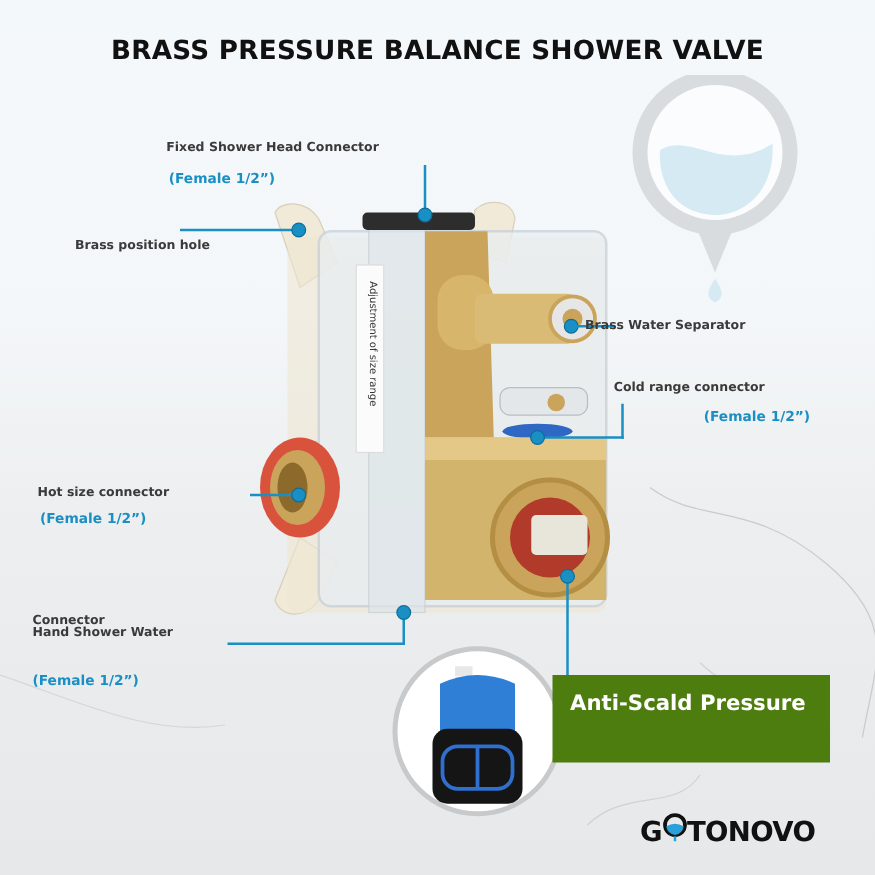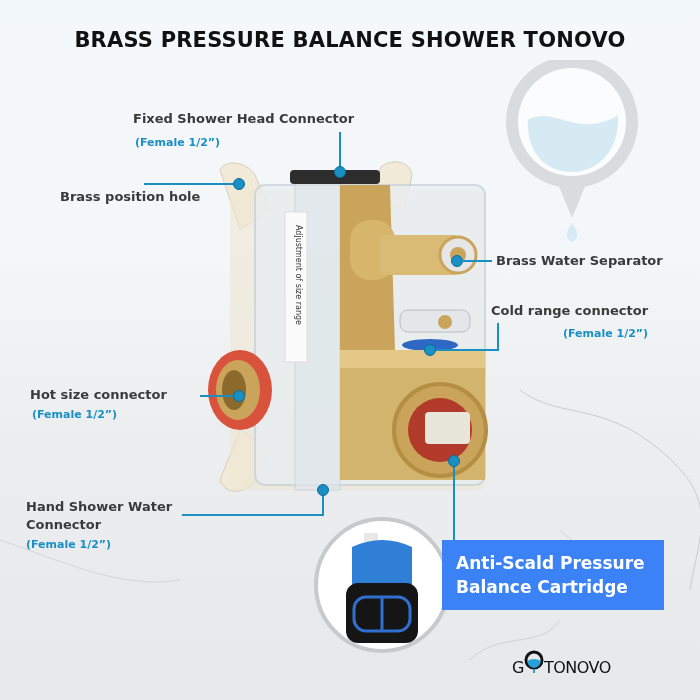--- a/index.html
+++ b/index.html
@@ -2,43 +2,43 @@
 <html><head>
 <meta charset="utf-8">
 <style>
   html,body{margin:0;padding:0;}
   body{width:700px;height:700px;overflow:hidden;position:relative;
     font-family:"DejaVu Sans","Liberation Sans",sans-serif;
     background:linear-gradient(180deg,#f3f8fb 0%,#f4f7f9 35%,#eceeef 60%,#e7e8e9 100%);}
   .marble{position:absolute;left:0;top:330px;width:700px;height:370px;pointer-events:none;}
   .title{position:absolute;left:0;top:28px;width:700px;text-align:center;font-weight:bold;
     font-size:21px;letter-spacing:0.2px;color:#111;}
-  .label{position:absolute;font-weight:bold;font-size:13px;color:#3a3a3a;white-space:nowrap;line-height:18px;}
+  .label{position:absolute;font-weight:bold;font-size:10px;color:#3a3a3a;white-space:nowrap;line-height:18px;}
   .spec{position:absolute;font-weight:bold;font-size:11px;color:#1a8fc4;white-space:nowrap;line-height:18px;}
   .line{position:absolute;background:#1a8fc4;}
   .dot{position:absolute;width:10px;height:10px;border-radius:50%;background:#1a8fc4;border:1px solid #0c6e9c;}
-  .callout-box{position:absolute;left:442px;top:540px;width:222px;height:70px;background:#3b82f6;
+  .callout-box{position:absolute;left:442px;top:540px;width:222px;height:70px;background:#4d7c0f;
     color:#fff;font-weight:bold;font-size:17px;line-height:24px;padding:11px 0 0 14px;box-sizing:border-box;}
   .callout-box div{white-space:nowrap;}
-  .logo{position:absolute;left:512px;top:650px;font-family:"DejaVu Sans",sans-serif;font-weight:normal;
-    font-size:16px;letter-spacing:-0.5px;color:#111;}
+  .logo{position:absolute;left:512px;top:650px;font-family:"DejaVu Sans",sans-serif;font-weight:bold;
+    font-size:22px;letter-spacing:-0.5px;color:#111;}
   .logo .o{display:inline-block;position:relative;}
   svg{position:absolute;}
 </style>
 </head>
 <body>
 
 <svg class="marble" viewBox="0 0 700 370" width="700" height="370">
   <path d="M520 60 C560 90 600 70 660 120 S700 200 690 260" stroke="#c9cbcd" stroke-width="1" fill="none"></path>
   <path d="M560 200 C590 230 620 220 640 260" stroke="#d2d4d5" stroke-width="1" fill="none"></path>
   <path d="M0 210 C60 230 120 260 180 250" stroke="#d4d6d7" stroke-width="1" fill="none"></path>
   <path d="M470 330 C500 300 540 320 560 290" stroke="#cfd1d2" stroke-width="1" fill="none"></path>
 </svg>
 
-<div class="title">BRASS PRESSURE BALANCE SHOWER TONOVO</div>
+<div class="title">BRASS PRESSURE BALANCE SHOWER VALVE</div>
 
 <svg style="left:498px;top:60px" width="160" height="190" viewBox="0 0 160 190">
   <circle cx="74" cy="62" r="66" fill="#d9dcde"></circle>
   <circle cx="74" cy="62" r="54" fill="#fafcfd"></circle>
   <path d="M30 60 C55 45 80 80 120 55 C122 90 100 112 74 112 C46 112 28 90 30 60 Z" fill="#d6eaf3"></path>
   <path d="M60 124 L74 158 L88 124 Z" fill="#d9dcde"></path>
   <path d="M74 163 C68 172 66 178 74 182 C82 178 80 172 74 163 Z" fill="#d6eaf3"></path>
 </svg>
 
 <svg style="left:200px;top:150px" width="300" height="350" viewBox="0 0 300 350">
@@ -82,55 +82,54 @@
 <div class="spec" style="left:135px;top:134px;">(Female 1/2”)</div>
 <div class="line" style="left:339px;top:132px;width:2px;height:40px;"></div>
 <div class="dot" style="left:334px;top:166px;"></div>
 
 <div class="label" style="left:60px;top:188px;">Brass position hole</div>
 <div class="line" style="left:144px;top:183px;width:92px;height:2px;"></div>
 <div class="dot" style="left:233px;top:178px;"></div>
 
 <div class="dot" style="left:451px;top:255px;"></div>
 <div class="line" style="left:458px;top:260px;width:34px;height:2px;"></div>
-<div class="label" style="left:496px;top:252px;text-align:right;">Brass Water Separator</div>
+<div class="label" style="left:468px;top:252px;text-align:right;">Brass Water Separator</div>
 
 <div class="label" style="left:491px;top:302px;">Cold range connector</div>
 <div class="spec" style="left:563px;top:325px;">(Female 1/2”)</div>
 <div class="line" style="left:497px;top:323px;width:2px;height:28px;"></div>
 <div class="line" style="left:430px;top:349px;width:69px;height:2px;"></div>
 <div class="dot" style="left:424px;top:344px;"></div>
 
 <div class="label" style="left:30px;top:386px;">Hot size connector</div>
 <div class="spec" style="left:32px;top:406px;">(Female 1/2”)</div>
 <div class="line" style="left:200px;top:395px;width:36px;height:2px;"></div>
 <div class="dot" style="left:233px;top:390px;"></div>
 
 <div class="label" style="left:26px;top:498px;">Hand Shower Water</div>
-<div class="label" style="left:26px;top:516px;">Connector</div>
+<div class="label" style="left:26px;top:488px;">Connector</div>
 <div class="spec" style="left:26px;top:536px;">(Female 1/2”)</div>
 <div class="line" style="left:182px;top:514px;width:142px;height:2px;"></div>
 <div class="line" style="left:322px;top:492px;width:2px;height:24px;"></div>
 <div class="dot" style="left:317px;top:484px;"></div>
 
 <div class="line" style="left:453px;top:460px;width:2px;height:80px;"></div>
 <div class="dot" style="left:448px;top:455px;"></div>
 
 <svg style="left:312px;top:515px" width="140" height="140" viewBox="0 0 140 140">
   <circle cx="70" cy="70" r="66" fill="#fff" stroke="#c7c9cb" stroke-width="4"></circle>
   <rect x="52" y="18" width="14" height="8" fill="#e8e8e8"></rect>
   <path d="M40 32 Q70 18 100 32 L100 72 L40 72 Z" fill="#2f7fd6"></path>
   <rect x="34" y="68" width="72" height="60" rx="12" fill="#151515"></rect>
   <rect x="42" y="82" width="56" height="34" rx="12" fill="none" stroke="#2f6fd0" stroke-width="3"></rect>
   <line x1="70" y1="82" x2="70" y2="116" stroke="#2f6fd0" stroke-width="3"></line>
 </svg>
 
 <div class="callout-box">
   <div>Anti-Scald Pressure</div>
-  <div>Balance Cartridge</div>
 </div>
 
 <div class="logo">
   <span>G</span><span class="o"><svg style="position:relative;display:inline-block;vertical-align:-3px" width="20" height="26" viewBox="0 0 20 26">
         <circle cx="10" cy="10" r="8" fill="none" stroke="#111" stroke-width="3"></circle>
         <path d="M3 11 Q10 7 17 11 Q16 17 10 18 Q4 17 3 11Z" fill="#2aa0d8"></path>
         <path d="M10 19 L10 23" stroke="#2aa0d8" stroke-width="2"></path>
       </svg></span><span>TONOVO</span>
 </div>
 

